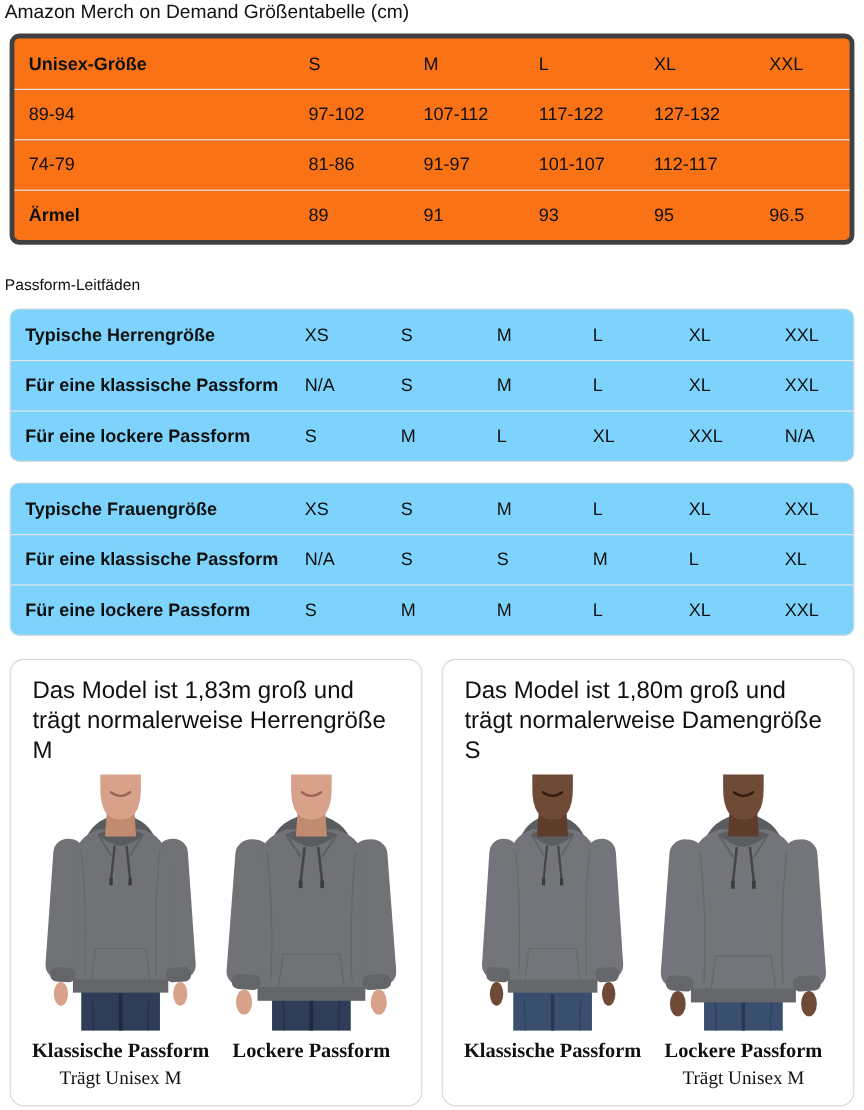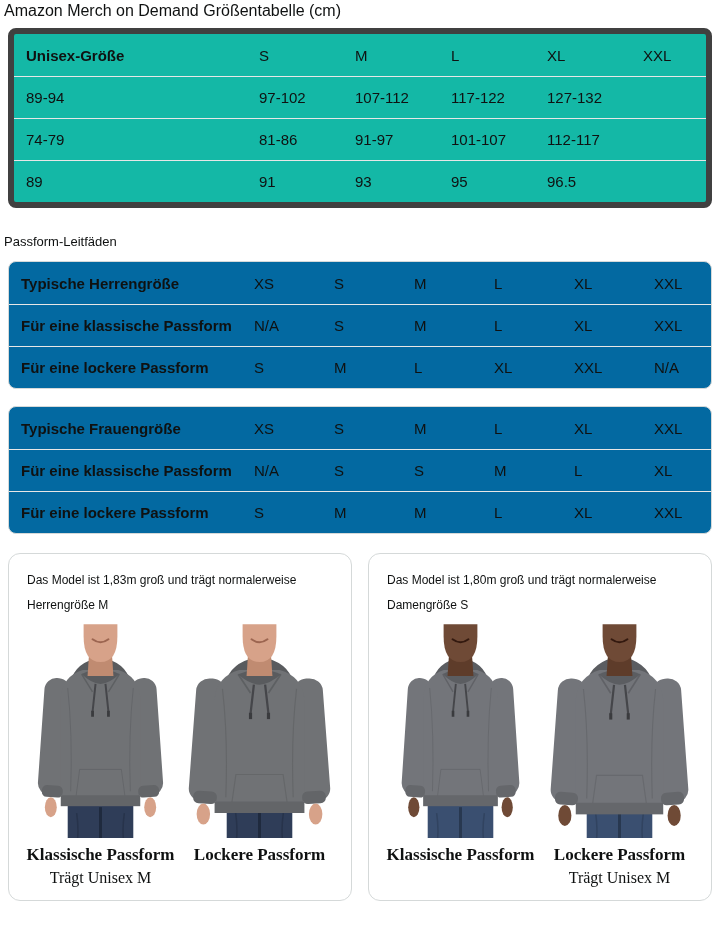--- a/index.html
+++ b/index.html
@@ -13,23 +13,23 @@
   }
   .wrap { padding: 0 8px; }
 
   .page-title {
     font-size: 16px; font-weight: 400;
     margin: 0 0 0 -4px; padding-top: 1px;
     line-height: 20px;
   }
 
   .size-table {
-    border: 6px solid #404040;
+    border: 4px solid #404040;
     border-radius: 8px;
-    background: #14b8a6;
+    background: #f97316;
     margin-top: 7px;
   }
   .trow {
     display: grid;
     grid-template-columns: 233px 96px 96px 96px 96px auto;
     align-items: center;
     min-height: 42px;
     padding-left: 12px;
   }
   .fit-table .trow {
@@ -40,32 +40,32 @@
   .tcell  { font-size: 15px; }
 
   .note {
     font-size: 13px; line-height: 16px;
     margin: 10px 0 0 -4px;
   }
   .section-heading {
     font-size: 13px; font-weight: 400; line-height: 19px;
     margin: 24px 0 10px -4px;
   }
-  .fit-table { border: 1px solid #d5d9d9; border-radius: 8px; background: #0369a1; }
+  .fit-table { border: 1px solid #d5d9d9; border-radius: 8px; background: #7dd3fc; }
   .fit-table.first { margin-bottom: 17px; }
 
   .cards { display: flex; gap: 16px; margin-top: 19px; }
   .card {
     flex: 1;
     border: 1px solid #d5d9d9;
     border-radius: 12px;
     padding: 12px 12px 12px;
     background: #fff;
   }
-  .card-desc { font-size: 12px; line-height: 25px; margin: 2px 6px 0; }
+  .card-desc { font-size: 20px; line-height: 25px; margin: 2px 6px 0; }
   .figures { display: flex; gap: 0; margin-top: 6px; font-family: Liberation Serif, serif; }
   .figure { flex: 1; text-align: center; min-width: 0; }
   .model-svg { width: 100%; height: 214px; display: block; }
   .fit-caption  { font-weight: 700; font-size: 17px; line-height: 21px; margin-top: 6px; }
   .wears-caption{ font-size: 16px; line-height: 20px; margin-top: 3px; }
 
   
   .card-men .model-svg {
     --skin:#d7a289; --skin-dark:#c08b71; --mouth:#9c6550;
     --hoodie:#707275; --hoodie-dark:#595b5e; --hem:#636568;
@@ -137,20 +137,21 @@
       <span class="tcell">127-132</span>
     </div>
     <div class="trow">
       <span class="tcell">74-79</span>
       <span class="tcell">81-86</span>
       <span class="tcell">91-97</span>
       <span class="tcell">101-107</span>
       <span class="tcell">112-117</span>
     </div>
     <div class="trow">
+      <span class="tlabel">Ärmel</span>
       <span class="tcell">89</span>
       <span class="tcell">91</span>
       <span class="tcell">93</span>
       <span class="tcell">95</span>
       <span class="tcell">96.5</span>
     </div>
   </div>
 
 
   <h2 class="section-heading">Passform-Leitfäden</h2>

